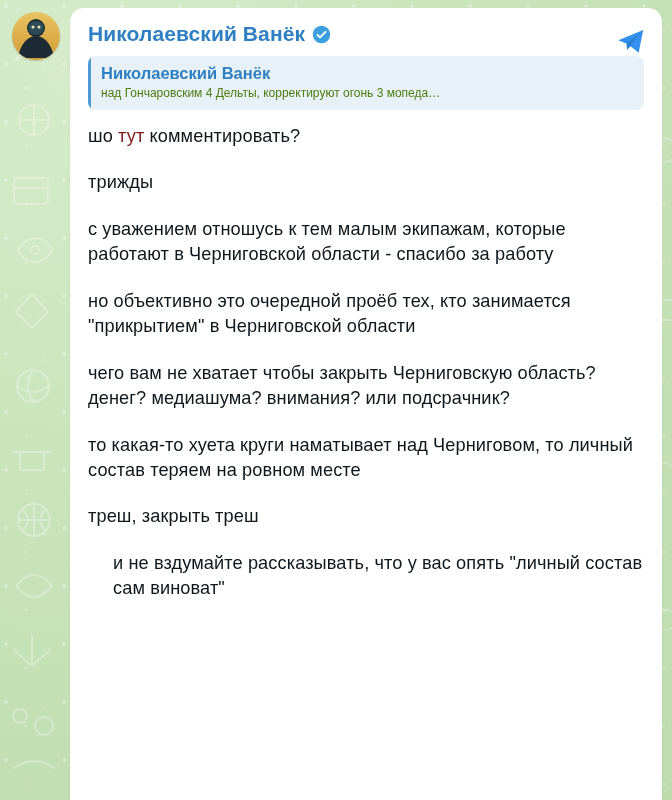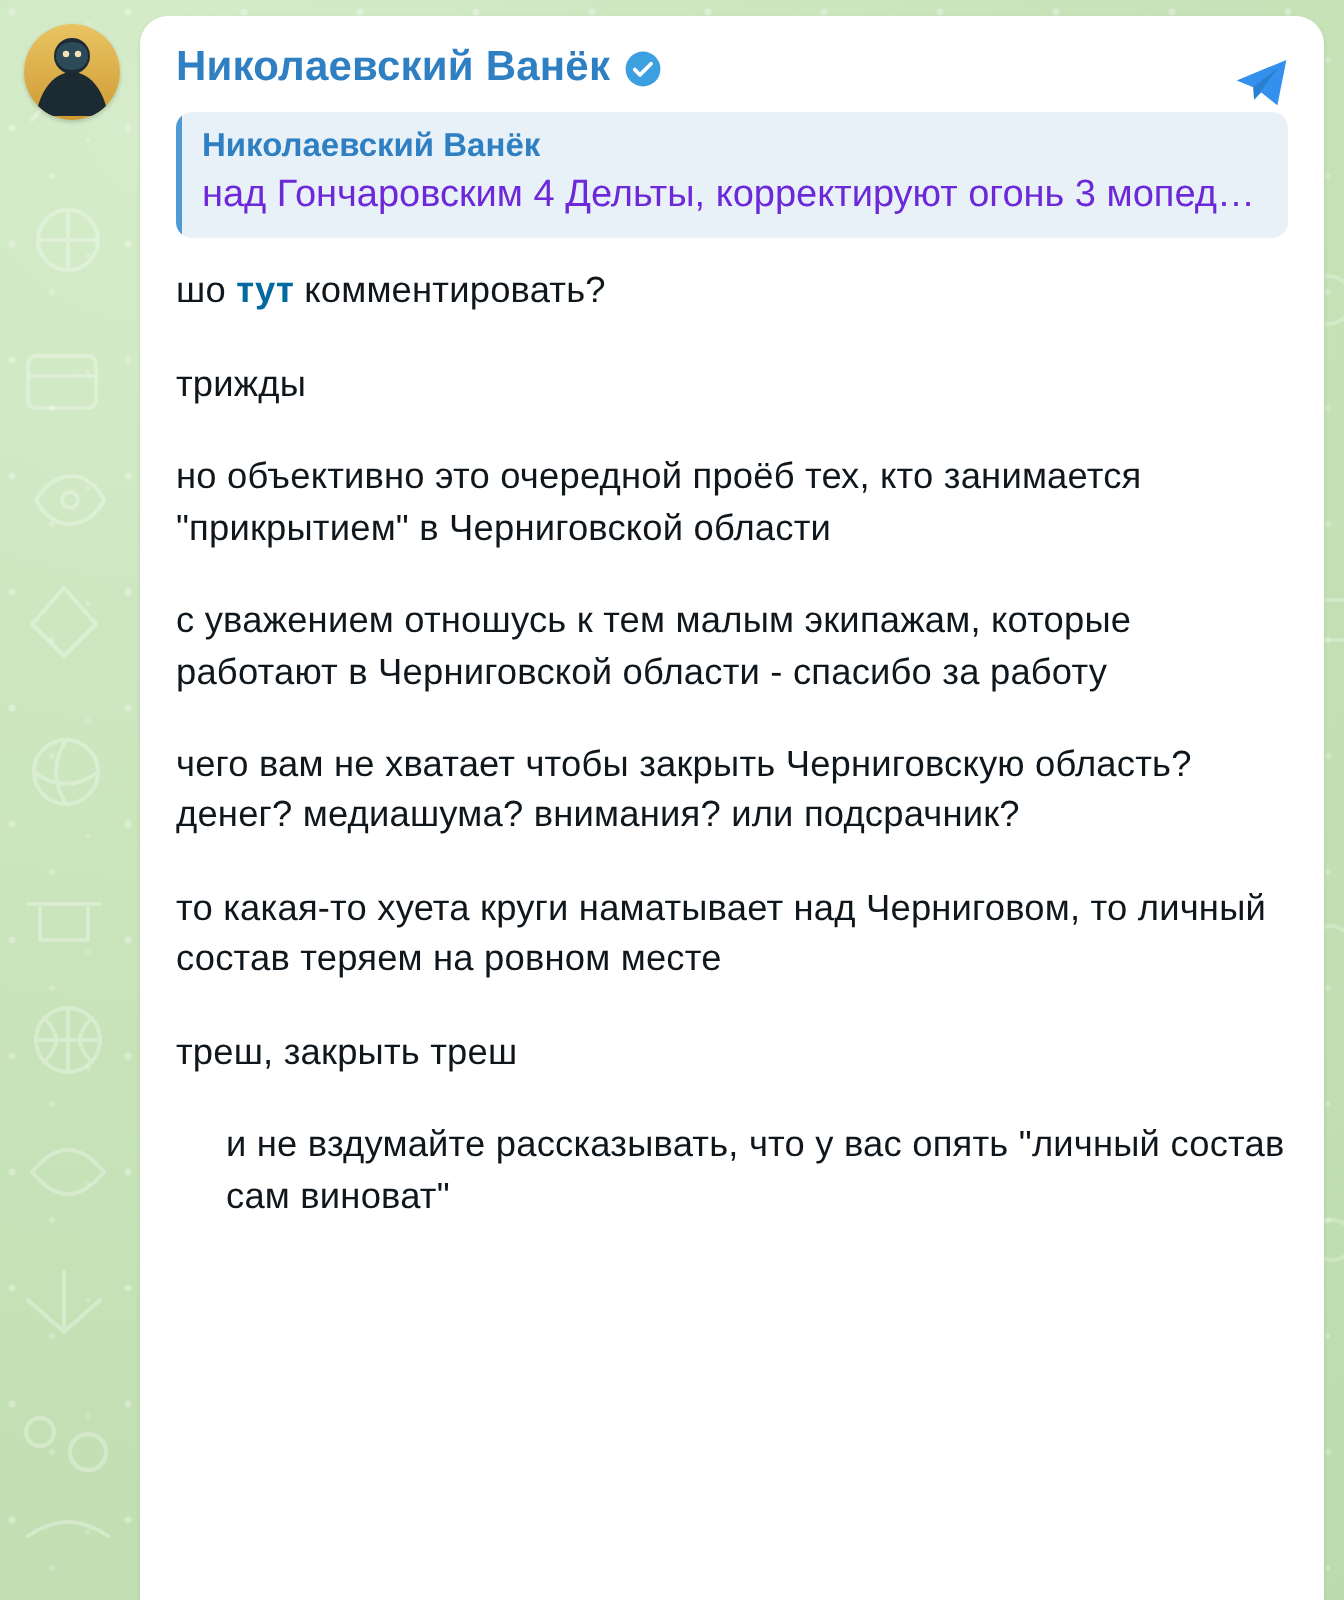--- a/index.html
+++ b/index.html
@@ -107,41 +107,40 @@
     background: #4e9ad4;
   }
   .reply-title {
     font-size: 16.5px;
     font-weight: bold;
     color: #2f80c2;
     line-height: 1.3;
     margin-bottom: 1px;
   }
   .reply-text {
-    font-size: 19px;
-    color: #6d28d9;
+    font-size: 12px;
+    color: #4d7c0f;
     line-height: 1.35;
     white-space: nowrap;
     overflow: hidden;
     text-overflow: ellipsis;
   }
 
   
   .msg-body p {
     margin: 0 0 21px 0;
     font-size: 18.2px;
     line-height: 1.40;
     color: #10171c;
     letter-spacing: .1px;
   }
   .msg-body p:last-child { margin-bottom: 0; margin-left: 25px; }
   .link {
-    color: #0369a1;
+    color: #7f1d1d;
     text-decoration: none;
-    font-weight: bold;
   }
 </style>
 </head>
 <body>
 
 <div class="wallpaper"></div>
 
 <svg class="doodles" viewBox="0 0 672 800" preserveAspectRatio="none" aria-hidden="true">
   <g fill="none" stroke="#ffffff" stroke-width="2" stroke-linecap="round" stroke-linejoin="round" opacity="0.75">
 
@@ -208,20 +207,20 @@
   <div class="reply">
     <div class="reply-title">Николаевский Ванёк</div>
     <div class="reply-text">над Гончаровским 4 Дельты, корректируют огонь 3 мопеда…</div>
   </div>
 
   <div class="msg-body">
     <p>
       <span>шо </span><a class="link" href="#">тут</a><span> комментировать?</span>
     </p>
     <p>трижды</p>
+    <p>с уважением отношусь к тем малым экипажам, которые работают в Черниговской области - спасибо за работу</p>
     <p>но объективно это очередной проёб тех, кто занимается "прикрытием" в Черниговской области</p>
-    <p>с уважением отношусь к тем малым экипажам, которые работают в Черниговской области - спасибо за работу</p>
     <p>чего вам не хватает чтобы закрыть Черниговскую область? денег? медиашума? внимания? или подсрачник?</p>
     <p>то какая-то хуета круги наматывает над Черниговом, то личный состав теряем на ровном месте</p>
     <p>треш, закрыть треш</p>
     <p>и не вздумайте рассказывать, что у вас опять "личный состав сам виноват"</p>
   </div>
 </div>
 
 </body></html>

